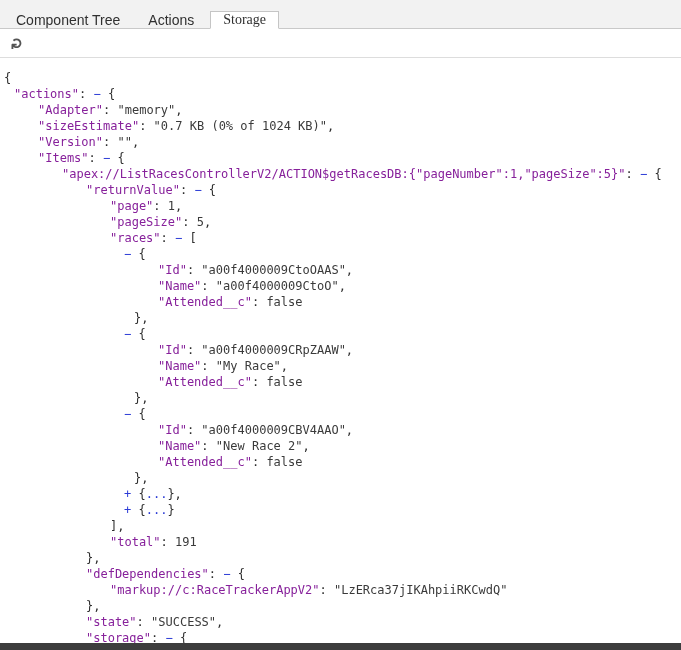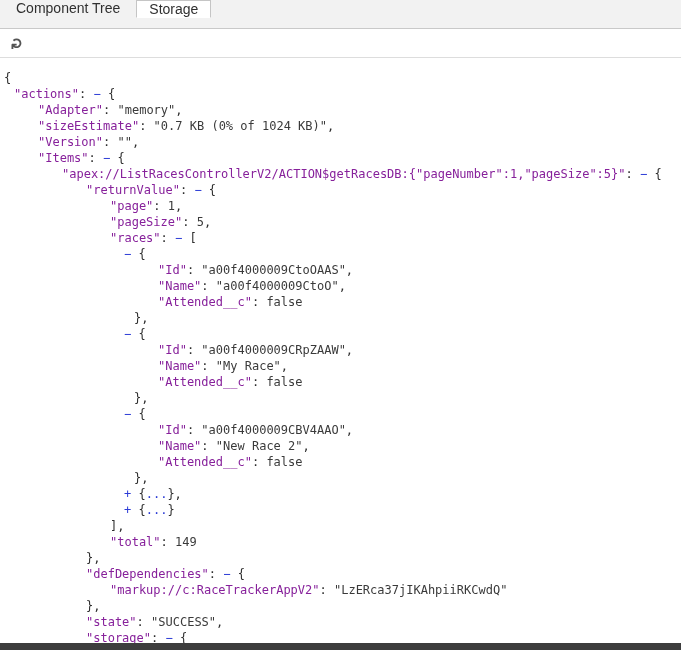--- a/index.html
+++ b/index.html
@@ -4,31 +4,32 @@
 <style>
   html,body{margin:0;padding:0;}
   body{
     width:681px;height:650px;overflow:hidden;position:relative;
     background:#ffffff;font-family:"Liberation Sans",sans-serif;
   }
   
   .tabbar{
     height:28px;background:var(--tabbar-bg,#f2f2f2);
     border-bottom:1px solid #c9c9c9;
-    display:flex;align-items:flex-start;
+    display:flex;align-items:flex-end;
     font-size:14px;color:#303030;
   }
   .tab{
     display:flex;align-items:center;
     padding:0 12px;margin-left:4px;cursor:default;white-space:nowrap;
   }
   .tab.active{
     background:var(--tab-active-bg,#fff);
     border:1px solid #c5c5c5;border-bottom:1px solid #fff;
     margin-bottom:-1px;
+    font-family:Liberation Serif, serif;
   }
   
   .toolbar{
     height:29px;background:#fff;border-bottom:1px solid #ddd;
     display:flex;align-items:center;padding-left:5px;box-sizing:border-box;
   }
   .refresh-btn{
     width:22px;height:22px;border:none;background:transparent;
     display:flex;align-items:center;justify-content:center;padding:0;cursor:pointer;
   }
@@ -51,20 +52,21 @@
   .bottom-bar{
     position:absolute;left:0;right:0;bottom:0;height:7px;
     background:#3d3d3d;overflow:hidden;
   }
 </style>
 </head>
 <body style="--key-color: #87219b; --val-color: #3a3a3a; --punct-color: #2d2d2d; --exp-color: #2b3bd6; --tabbar-bg: #f2f2f2; --tab-active-bg: #ffffff;">
 
 <div class="tabbar" id="tabbar">
     <div class="tab">Component Tree</div>
+    <div class="tab">Actions</div>
     <div class="tab active">Storage</div>
   </div>
 
 <div class="toolbar">
   <button class="refresh-btn">
     <span class="refresh-glyph">↻</span>
   </button>
 </div>
 
 <div class="tree" id="tree">
@@ -90,21 +92,21 @@
     <div class="line" style="padding-left: 158px;"><span class="key">"Attended__c"</span><span class="punct">: </span><span class="val">false</span></div>
     <div class="line" style="padding-left: 134px;"><span class="punct">},</span></div>
     <div class="line" style="padding-left: 124px;"><span class="exp">−</span><span class="punct"> {</span></div>
     <div class="line" style="padding-left: 158px;"><span class="key">"Id"</span><span class="punct">: </span><span class="val">"a00f4000009CBV4AAO"</span><span class="punct">,</span></div>
     <div class="line" style="padding-left: 158px;"><span class="key">"Name"</span><span class="punct">: </span><span class="val">"New Race 2"</span><span class="punct">,</span></div>
     <div class="line" style="padding-left: 158px;"><span class="key">"Attended__c"</span><span class="punct">: </span><span class="val">false</span></div>
     <div class="line" style="padding-left: 134px;"><span class="punct">},</span></div>
     <div class="line" style="padding-left: 124px;"><span class="exp">+</span><span class="punct"> {</span><span class="exp">...</span><span class="punct">},</span></div>
     <div class="line" style="padding-left: 124px;"><span class="exp">+</span><span class="punct"> {</span><span class="exp">...</span><span class="punct">}</span></div>
     <div class="line" style="padding-left: 110px;"><span class="punct">],</span></div>
-    <div class="line" style="padding-left: 110px;"><span class="key">"total"</span><span class="punct">: </span><span class="val">149</span></div>
+    <div class="line" style="padding-left: 110px;"><span class="key">"total"</span><span class="punct">: </span><span class="val">191</span></div>
     <div class="line" style="padding-left: 86px;"><span class="punct">},</span></div>
     <div class="line" style="padding-left: 86px;"><span class="key">"defDependencies"</span><span class="punct">: </span><span class="exp">−</span><span class="punct"> {</span></div>
     <div class="line" style="padding-left: 110px;"><span class="key">"markup://c:RaceTrackerAppV2"</span><span class="punct">: </span><span class="val">"LzERca37jIKAhpiiRKCwdQ"</span></div>
     <div class="line" style="padding-left: 86px;"><span class="punct">},</span></div>
     <div class="line" style="padding-left: 86px;"><span class="key">"state"</span><span class="punct">: </span><span class="val">"SUCCESS"</span><span class="punct">,</span></div>
     <div class="line" style="padding-left: 86px;"><span class="key">"storage"</span><span class="punct">: </span><span class="exp">−</span><span class="punct"> {</span></div>
   </div>
 
 <div class="bottom-bar"></div>
 

